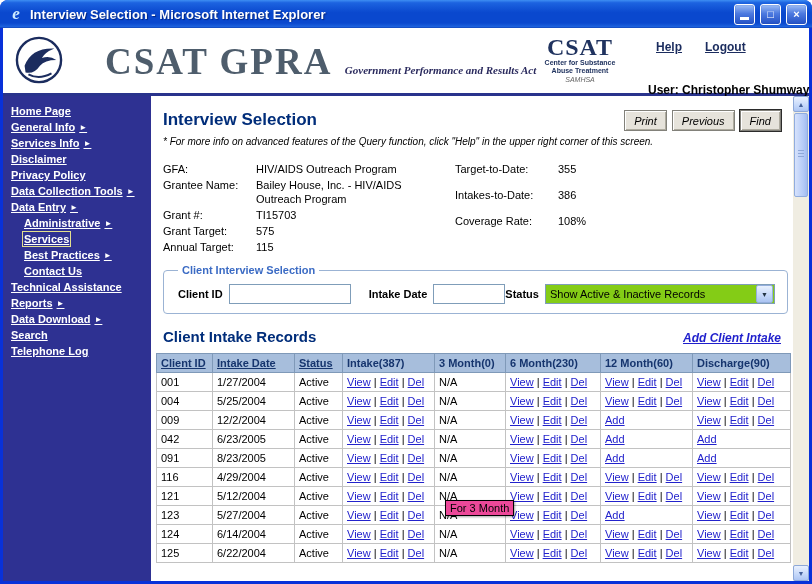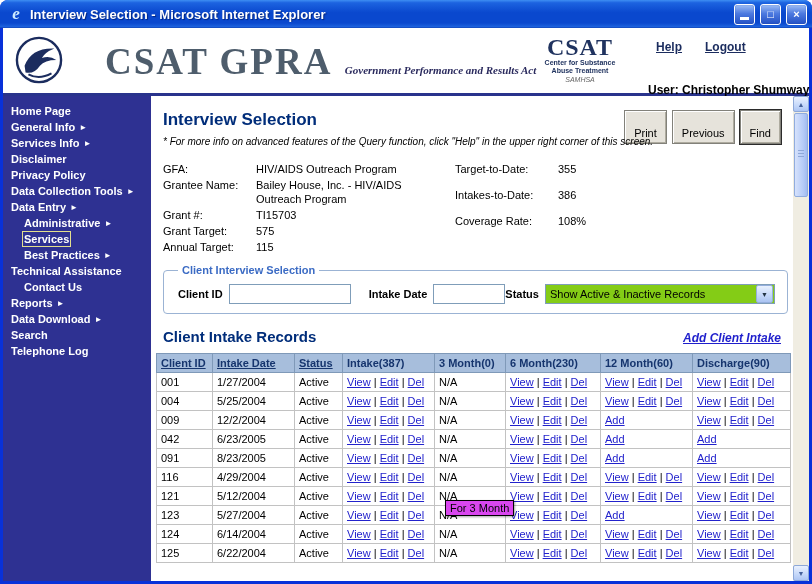--- a/index.html
+++ b/index.html
@@ -39,34 +39,35 @@
   .hdr-link { position:absolute; top:12px; font-size:12px; font-weight:bold; color:#1B2C5E; text-decoration:underline; cursor:pointer; }
   .hdr-link.help { left:653px; }
   .hdr-link.logout { left:702px; }
   .user { position:absolute; left:645px; top:55px; font-size:12px; font-weight:bold; color:#000; white-space:nowrap; }
 
   
   .body { flex:1; display:flex; min-height:0; }
 
   
   .sidebar { width:148px; flex:0 0 auto; background:#2E3192; color:#fff; font-size:11px; font-weight:bold; padding-top:9px; }
-  .sb-item { padding:0 4px 0 8px; margin-bottom:3px; line-height:13px; cursor:pointer; white-space:nowrap; }
+  .sb-item { padding:0 4px 0 8px; margin-bottom:3px; line-height:13px; cursor:pointer; white-space:nowrap;text-decoration:underline; }
   .sb-item.indent { padding-left:21px; }
   .sb-label.selected { outline:1px solid #E3DF8E; outline-offset:1px; }
   .sb-arrow { font-size:8px; margin-left:4px; vertical-align:1px; }
 
   
   .main { flex:1; background:#fff; position:relative; overflow:hidden; padding:14px 4px 0 12px; font-size:11px; }
   .title-row { display:flex; align-items:flex-start; height:26px; }
   .page-title { font-size:17px; font-weight:bold; color:#002D7A; flex:1; }
   .toolbar { display:flex; gap:5px; margin-right:8px; }
   .xp-btn {
-    font-family:inherit; font-size:11px; height:21px; padding:16px 9px; cursor:pointer;
+    font-family:inherit; font-size:11px; height:21px; padding:4px 9px; cursor:pointer;
     background:#E6E3DB; color:#000; border:1px solid #82817A;
     box-shadow: inset 1px 1px 0 #fff, inset -1px -1px 0 #AEAB9F;
+    font-style: italic;
   }
   .xp-btn.focused { outline:1px solid #2B2B2B; outline-offset:0; }
   .note { font-style:italic; font-size:10px; color:#000; height:14px; }
 
   .info { display:flex; margin-top:12px; height:88px; }
   .info-col.left { width:292px; }
   .info-row { display:flex; margin-bottom:2px; line-height:14px; }
   .info-label { font-weight:normal; width:88px; flex:0 0 auto; }
   .info-value { margin-left:5px; }
   .info-col.left .info-value { max-width:178px; }
@@ -96,21 +97,21 @@
   table.records th {
     background:#A7BEDC; color:#16356E; font-weight:bold; text-align:left;
     padding:2px 4px; border:1px solid #7F99B8; height:19px; white-space:nowrap; overflow:hidden;
   }
   table.records th .sort-link { text-decoration:underline; cursor:pointer; }
   table.records td { border:1px solid #C2C2C2; padding:2px 4px; height:19px; white-space:nowrap; overflow:hidden; color:#000; }
   table.records a.cell-link { color:#2222CC; text-decoration:underline; cursor:pointer; }
 
   .tooltip {
     position:absolute; left:294px; top:404px; z-index:5;
-    background:#d946ef; border:1px solid #000; padding:1px 4px; font-size:11px; color:#000;
+    background:#ec4899; border:1px solid #000; padding:1px 4px; font-size:11px; color:#000;
     box-shadow:1px 1px 2px rgba(0,0,0,.35); white-space:nowrap;
   }
 
   
   .scrollbar { width:16px; flex:0 0 auto; background:#F0EDE2; position:relative; }
   .sb-btn {
     position:absolute; left:0; width:16px; height:16px; cursor:pointer;
     background:linear-gradient(180deg,#EAF1FE 0%,#C5D8FA 60%,#ADC5F3 100%);
     border:1px solid #8DA8D8; border-radius:2px;
     display:flex; align-items:center; justify-content:center; font-size:7px; color:#44609A;
@@ -171,22 +172,22 @@
               <div class="sb-item"><span class="sb-label">Home Page</span></div>
               <div class="sb-item"><span class="sb-label">General Info</span><span class="sb-arrow">►</span></div>
               <div class="sb-item"><span class="sb-label">Services Info</span><span class="sb-arrow">►</span></div>
               <div class="sb-item"><span class="sb-label">Disclaimer</span></div>
               <div class="sb-item"><span class="sb-label">Privacy Policy</span></div>
               <div class="sb-item"><span class="sb-label">Data Collection Tools</span><span class="sb-arrow">►</span></div>
               <div class="sb-item"><span class="sb-label">Data Entry</span><span class="sb-arrow">►</span></div>
               <div class="sb-item indent"><span class="sb-label">Administrative</span><span class="sb-arrow">►</span></div>
               <div class="sb-item indent"><span class="sb-label selected">Services</span></div>
               <div class="sb-item indent"><span class="sb-label">Best Practices</span><span class="sb-arrow">►</span></div>
+              <div class="sb-item indent"><span class="sb-label">Contact Us</span></div>
               <div class="sb-item"><span class="sb-label">Technical Assistance</span></div>
-              <div class="sb-item indent"><span class="sb-label">Contact Us</span></div>
               <div class="sb-item"><span class="sb-label">Reports</span><span class="sb-arrow">►</span></div>
               <div class="sb-item"><span class="sb-label">Data Download</span><span class="sb-arrow">►</span></div>
               <div class="sb-item"><span class="sb-label">Search</span></div>
               <div class="sb-item"><span class="sb-label">Telephone Log</span></div>
             </div>
         </div>
 
         <div class="main">
           <div class="title-row">
             <h1 class="page-title">Interview Selection</h1>

